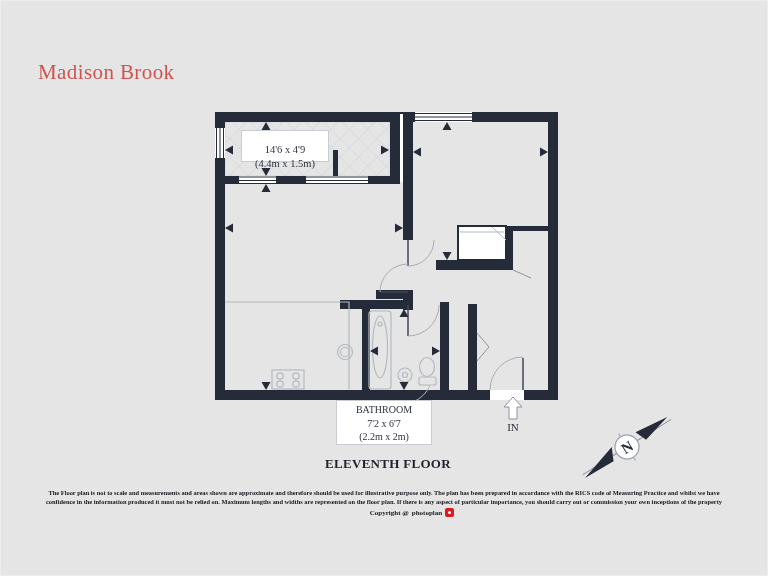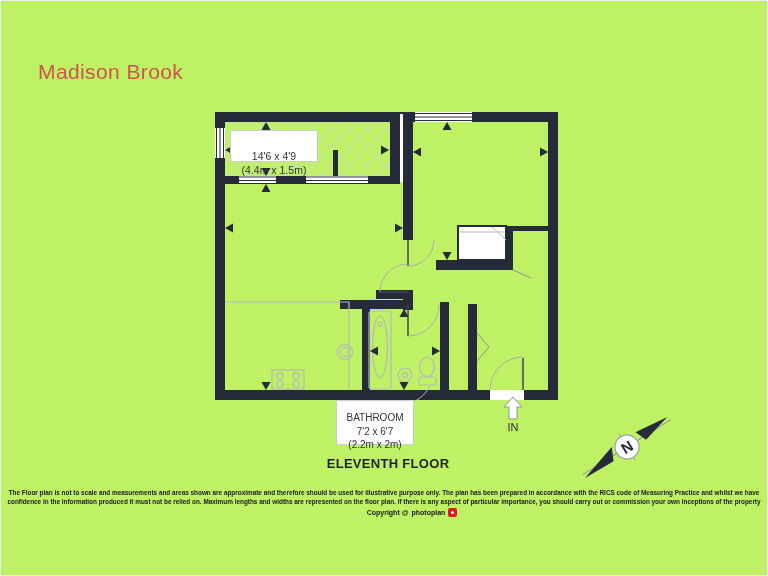--- a/index.html
+++ b/index.html
@@ -1,28 +1,28 @@
 <!DOCTYPE html>
 <html><head>
 <meta charset="utf-8">
 <style>
   html,body{margin:0;padding:0;background:#fff;}
-  .page{position:relative;width:768px;height:576px;background:#bef264;overflow:hidden;
-        font-family:Liberation Sans, sans-serif;box-shadow:inset 0 0 0 1px #ededed;}
+  .page{position:relative;width:768px;height:576px;background:#e5e5e5;overflow:hidden;
+        font-family:Liberation Serif, serif;box-shadow:inset 0 0 0 1px #ededed;}
   svg{position:absolute;left:0;top:0;}
   .logo{position:absolute;left:38px;top:60px;font-size:21px;color:#cf534f;letter-spacing:.4px;}
   .title{position:absolute;left:300px;top:70px;width:200px;text-align:center;font-size:13px;color:#1e222b;}
   .area-block{position:absolute;right:28px;top:57px;text-align:center;color:#1e222b;}
   .area-label{font-size:9px;}
   .area-value{font-size:14px;margin-top:3px;}
   .room-label{position:absolute;text-align:center;color:#2e333d;font-size:11.5px;line-height:16px;}
   .dim-box{position:absolute;background:#fff;border:1px solid #c9cdd3;text-align:center;
            color:#2e333d;box-sizing:border-box;}
-  .balcony-box{left:230px;top:130px;width:88px;height:32px;font-size:10.5px;line-height:14px;padding-top:18px;}
-  .bathroom-box{left:336px;top:400px;width:78px;height:45px;font-size:10px;line-height:13.5px;padding-top:10px;}
+  .balcony-box{left:241px;top:130px;width:88px;height:32px;font-size:10.5px;line-height:14px;padding-top:12px;}
+  .bathroom-box{left:336px;top:400px;width:96px;height:45px;font-size:10px;line-height:13.5px;padding-top:2px;}
   .floor-label{position:absolute;left:288px;top:456px;width:200px;text-align:center;
                font-weight:bold;font-size:13px;letter-spacing:.3px;color:#1e222b;}
   .disclaimer{position:absolute;left:0;right:0;top:489px;text-align:center;font-size:6.4px;
               font-weight:bold;color:#16181d;line-height:8.8px;white-space:nowrap;}
   .disclaimer div{white-space:nowrap;}
   .copyright{position:absolute;left:56px;right:0;top:508px;display:flex;justify-content:center;
              align-items:center;gap:3px;font-size:7px;font-weight:bold;color:#16181d;}
   .pp-logo{width:9px;height:9px;background:#e0191f;border-radius:2px;position:relative;display:inline-block;}
   .pp-logo::after{content:"";position:absolute;left:3px;top:3px;width:3px;height:3px;background:#fff;border-radius:50%;}
 </style>

